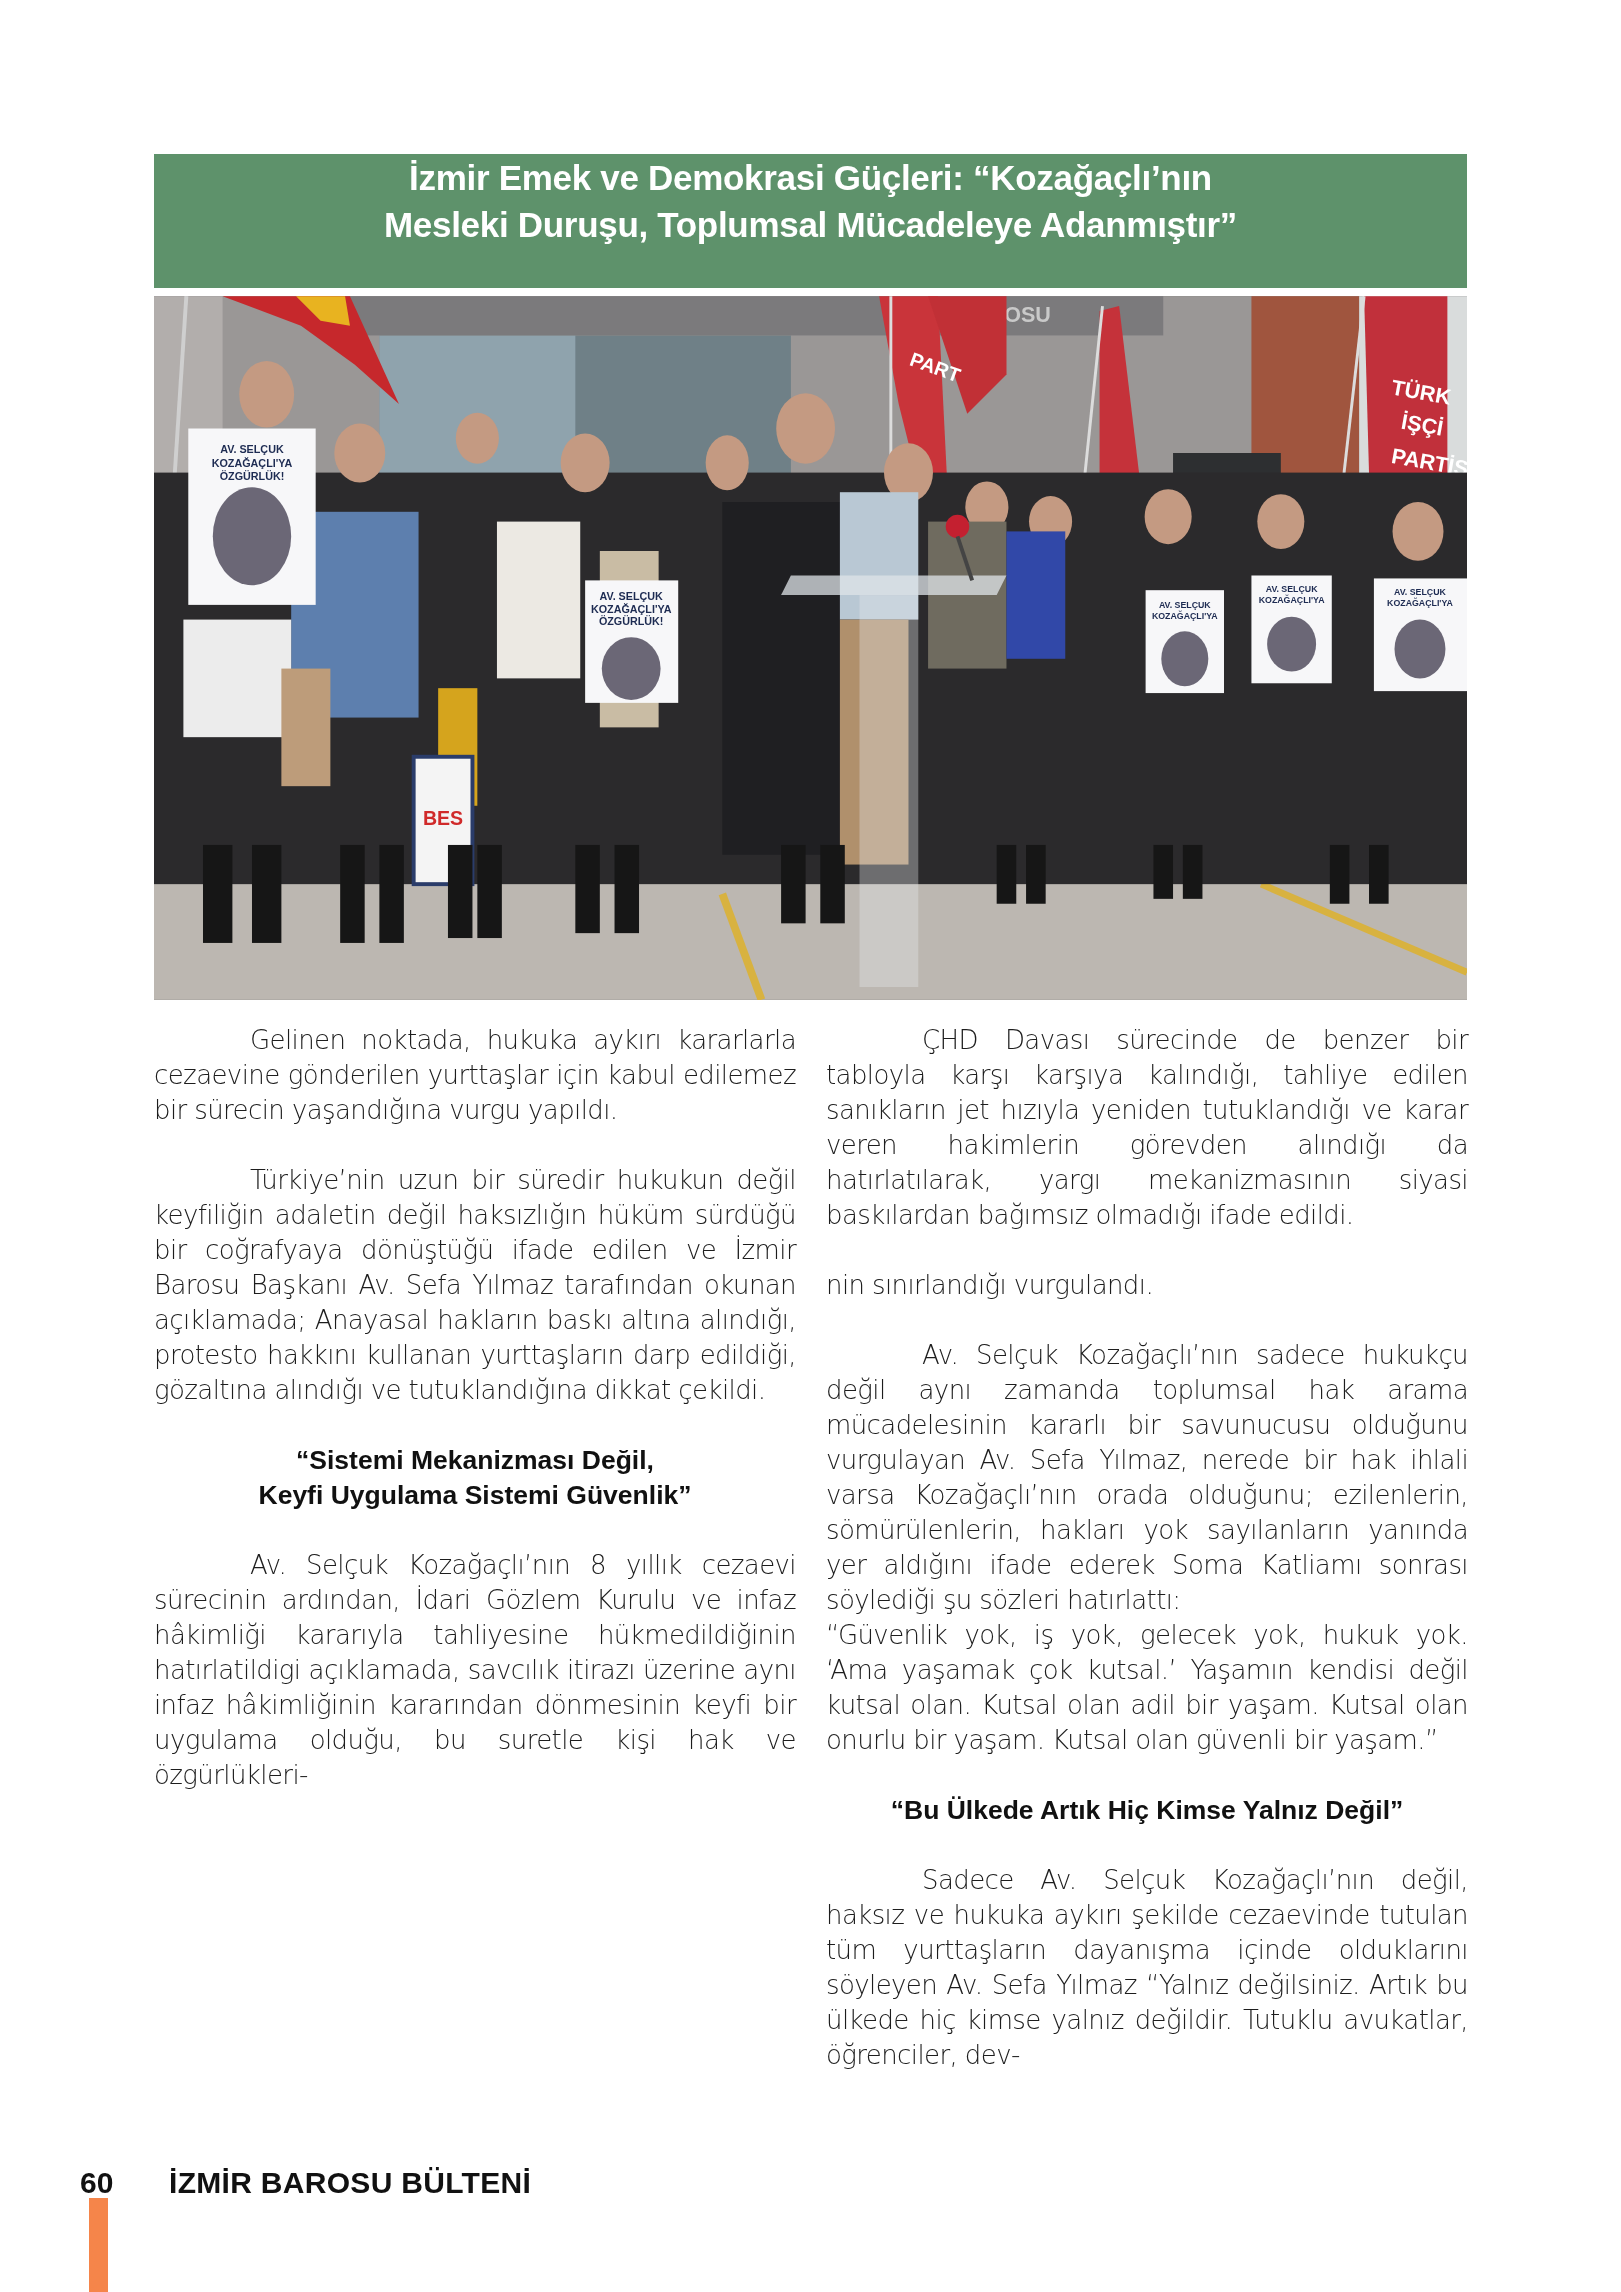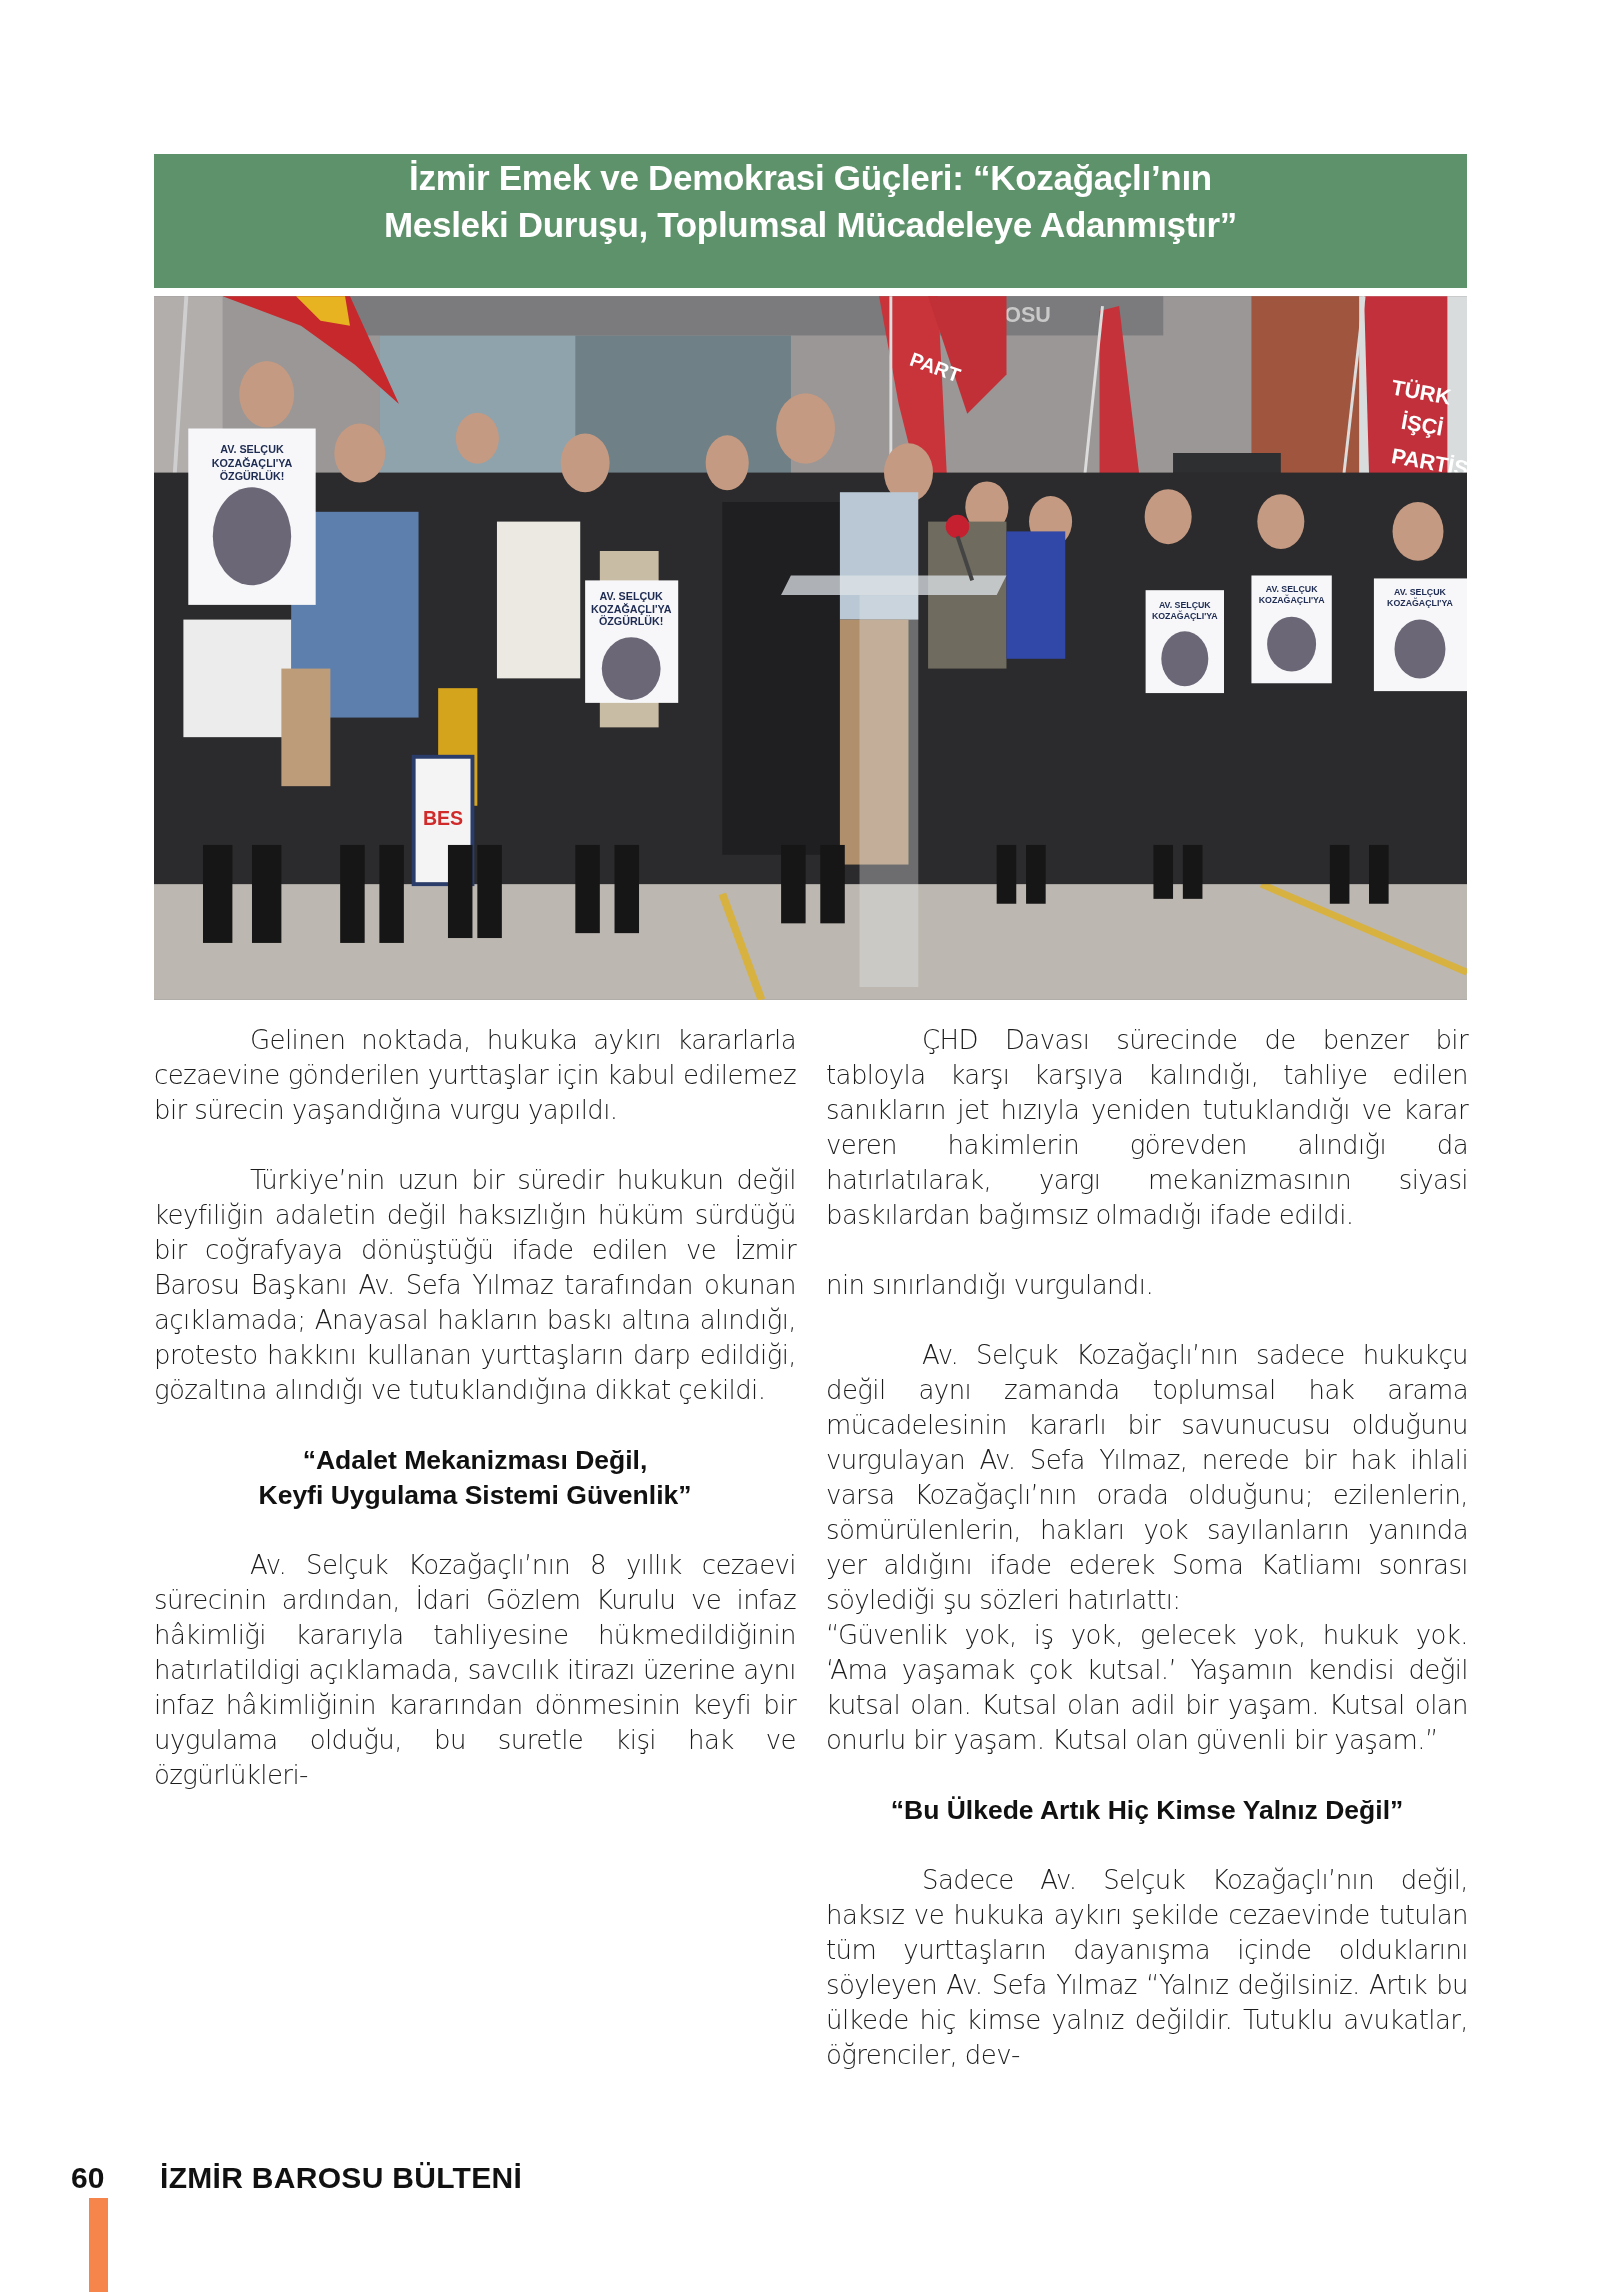--- a/index.html
+++ b/index.html
@@ -18,21 +18,21 @@
   .col { position: absolute; top: 1023px; width: 642px; font-family: "DejaVu Sans", sans-serif;
          font-size: 26px; line-height: 35px; font-weight: 300; color: #1d1d1d; letter-spacing: -0.6px; }
   .col.left { left: 154px; }
   .col.right { left: 826px; }
   .para { margin: 0 0 35px 0; text-align: justify; text-align-last: left; hyphens: manual; }
   .para.indent { text-indent: 96px; }
   .para.tight { margin-bottom: 0; }
   .subhead { margin: 0 0 35px 0; text-align: center; font-family: "Liberation Sans", sans-serif;
              font-weight: bold; font-size: 26.5px; line-height: 35px; color: #111; letter-spacing: 0; }
 
-  .footer { position: absolute; left: 71px; top: 2161px; height: 39px; display: flex; align-items: flex-start; }
+  .footer { position: absolute; left: 80px; top: 2161px; height: 39px; display: flex; align-items: flex-end; }
   .page-num { font-family: "Liberation Sans", sans-serif; font-weight: bold; font-size: 30px; color: #111; width: 69px; }
   .pub-name { font-family: "Liberation Sans", sans-serif; font-weight: bold; font-size: 30px; color: #111; margin-left: 20px; letter-spacing: 0.3px; }
   .accent-bar { position: absolute; left: 89px; top: 2198px; width: 18.6px; height: 94px; background: #f5854a; }
 </style>
 </head>
 <body>
 
 <div class="title-box">
   <div class="title-line">İzmir Emek ve Demokrasi Güçleri: “Kozağaçlı’nın</div>
   <div class="title-line">Mesleki Duruşu, Toplumsal Mücadeleye Adanmıştır”</div>
@@ -167,21 +167,21 @@
       <rect x="1200" y="560" width="20" height="60"></rect>
         <rect x="1240" y="560" width="20" height="60"></rect>
     </g>
   </svg>
 </div>
 
 <div class="col left">
   <p class="para indent">Gelinen noktada, hukuka aykırı kararlarla cezaevine gönderilen yurttaşlar için kabul edilemez bir sürecin yaşandığına vurgu yapıldı.</p>
   <p class="para indent">Türkiye’nin uzun bir süredir hukukun değil keyfiliğin adaletin değil haksızlığın hüküm sürdüğü bir coğrafyaya dönüştüğü ifade edilen ve İzmir Barosu Başkanı Av. Sefa Yılmaz tarafından okunan açıklamada; Anayasal hakların baskı altına alındığı, protesto hakkını kullanan yurttaşların darp edildiği, gözaltına alındığı ve tutuklandığına dikkat çekildi.</p>
   <div class="subhead">
-    <div>“Adalet Mekanizması Değil,</div>
+    <div>“Sistemi Mekanizması Değil,</div>
     <div>Keyfi Uygulama Sistemi Güvenlik”</div>
   </div>
   <p class="para indent tight">Av. Selçuk Kozağaçlı’nın 8 yıllık cezaevi sürecinin ardından, İdari Gözlem Kurulu ve infaz hâkimliği kararıyla tahliyesine hükmedildiğinin hatırlatildigi açıklamada, savcılık itirazı üzerine aynı infaz hâkimliğinin kararından dönmesinin keyfi bir uygulama olduğu, bu suretle kişi hak ve özgürlükleri-</p>
 </div>
 
 <div class="col right">
   <p class="para indent">ÇHD Davası sürecinde de benzer bir tabloyla karşı karşıya kalındığı, tahliye edilen sanıkların jet hızıyla yeniden tutuklandığı ve karar veren hakimlerin görevden alındığı da hatırlatılarak, yargı mekanizmasının siyasi baskılardan bağımsız olmadığı ifade edildi.</p>
   <p class="para">nin sınırlandığı vurgulandı.</p>
   <p class="para indent tight">Av. Selçuk Kozağaçlı’nın sadece hukukçu değil aynı zamanda toplumsal hak arama mücadelesinin kararlı bir savunucusu olduğunu vurgulayan Av. Sefa Yılmaz, nerede bir hak ihlali varsa Kozağaçlı’nın orada olduğunu; ezilenlerin, sömürülenlerin, hakları yok sayılanların yanında yer aldığını ifade ederek Soma Katliamı sonrası söylediği şu sözleri hatırlattı:</p>
   <p class="para">“Güvenlik yok, iş yok, gelecek yok, hukuk yok. ‘Ama yaşamak çok kutsal.’ Yaşamın kendisi değil kutsal olan. Kutsal olan adil bir yaşam. Kutsal olan onurlu bir yaşam. Kutsal olan güvenli bir yaşam.”</p>

